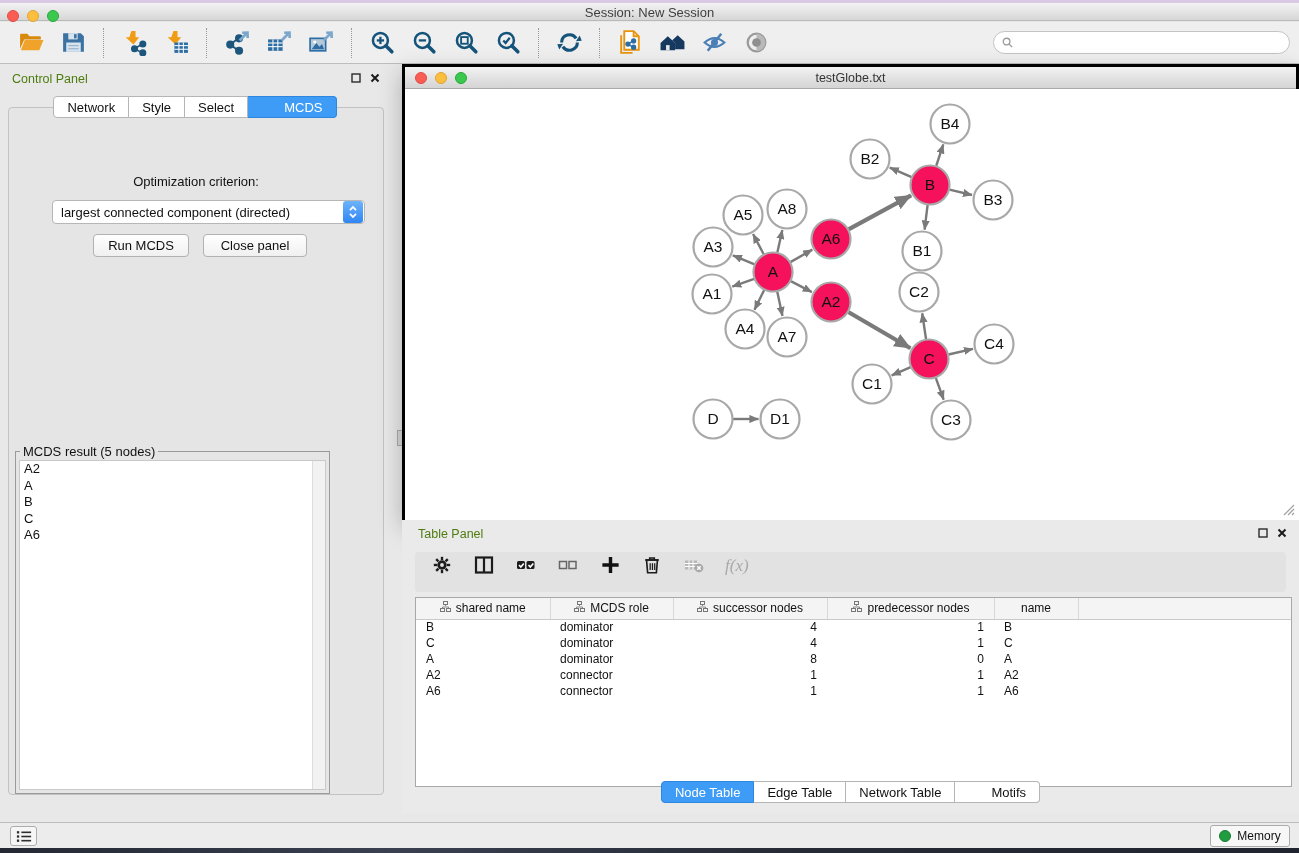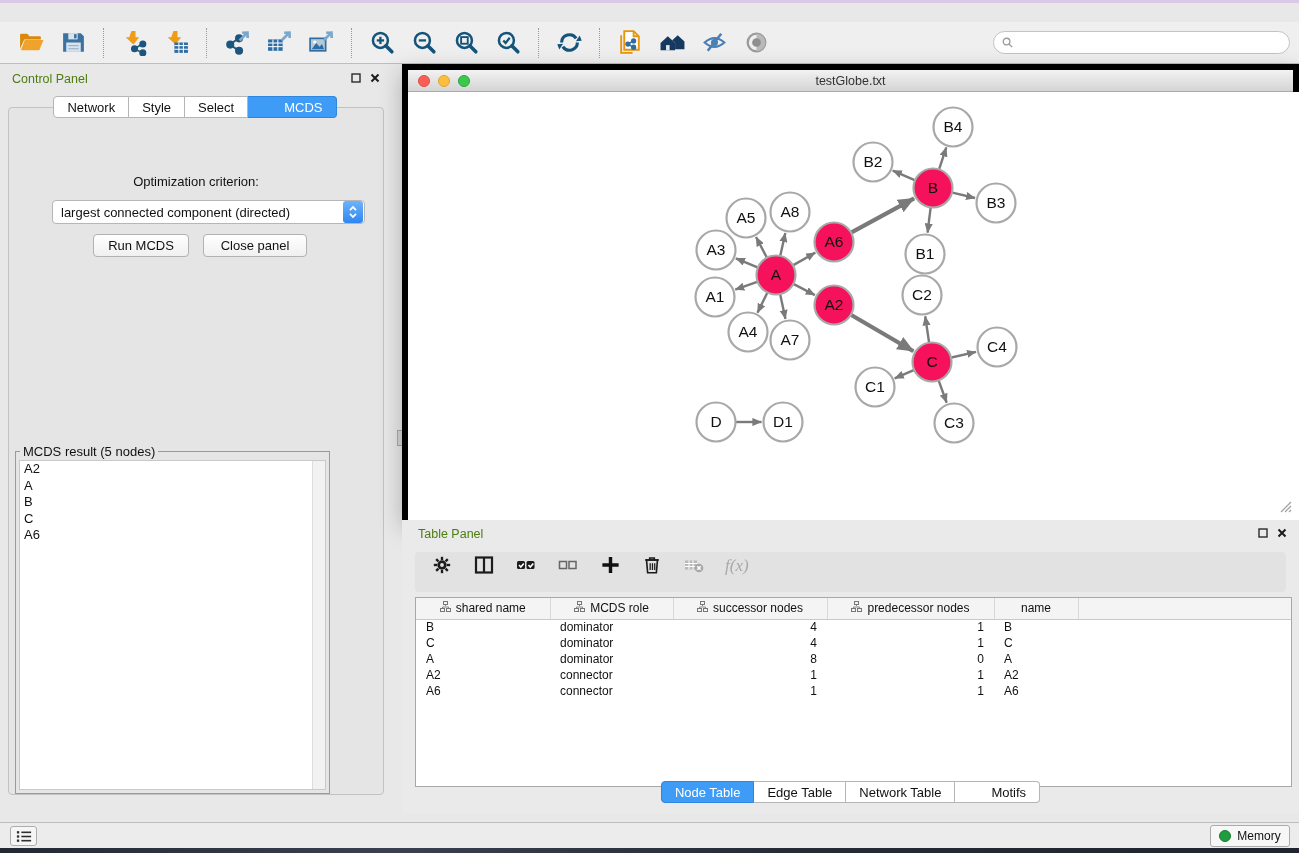--- a/index.html
+++ b/index.html
@@ -59,21 +59,21 @@
   .mcds-fieldset { position:absolute; left:6px; top:336px; width:315px; height:350px;
                    border:1px solid #9a9a9a; background:transparent; }
   .mcds-fieldset legend { font-size:13px; color:#111; margin-left:4px; padding:0 3px; }
   .mcds-list { position:absolute; left:3px; top:1px; right:3px; bottom:3px; background:#fff;
                border:1px solid #c9c9c9; font-size:13px; overflow:hidden; }
   .mcds-scroll { position:absolute; right:0; top:0; bottom:0; width:13px; background:#f2f2f2; border-left:1px solid #ddd; }
   .mcds-item { padding:1px 0 1px 4px; line-height:14.5px; color:#111; }
 
   
   .net-window { position:absolute; left:402px; top:64px; width:897px; height:456px;
-                border:6px solid #000000; background:#fff; box-shadow:0 8px 22px rgba(0,0,0,0.25); }
+                border:3px solid #000000; background:#fff; box-shadow:0 8px 22px rgba(0,0,0,0.25); }
   .net-titlebar { position:absolute; left:0; top:0; width:100%; height:22px;
                   background:linear-gradient(#f2f2f2,#d4d4d4); border-bottom:1px solid #aaa; }
   .net-titlebar .title { position:absolute; left:0; right:0; top:4px; text-align:center; font-size:12.5px; color:#333; }
   .net-canvas { position:absolute; left:0; top:22px; width:895px; height:432px; background:#fff; }
   .resize-grip { position:absolute; right:1px; bottom:1px; width:14px; height:14px; }
 
   .split-nub { position:absolute; background:#d6d6d6; border:1px solid #ababab; }
 
   
   .table-panel { position:absolute; left:402px; top:520px; width:897px; height:293px; background:#eaeaea; }
@@ -106,20 +106,28 @@
   .bottom-strip { position:absolute; left:0; top:848px; width:1299px; height:5px;
                   background:linear-gradient(90deg,#232833,#3a4050 30%,#262b36 60%,#1f242e); }
 </style>
 </head>
 <body>
 
 <div id="app">
 
   <div class="desktop-strip"></div>
 
+  <div class="titlebar">
+    <div class="lights">
+      <span class="light red"></span>
+      <span class="light yellow"></span>
+      <span class="light green"></span>
+    </div>
+    <div class="title">Session: New Session</div>
+  </div>
 
   <div class="toolbar" id="main-toolbar">
     <span class="tb-group">
         <button class="tb-btn">
           <svg viewBox="0 0 26 26">
             <path d="M2 7 V5.5 Q2 4.5 3 4.5 H9 L11 7 H21 Q22 7 22 8 V10 H6 L2 19 Z" fill="#d98a0c"></path>
             <path d="M6.5 10.5 H24.5 L20.5 20.5 H2.8 Z" fill="#f0a32a"></path>
           </svg>
         </button>
         <button class="tb-btn">

